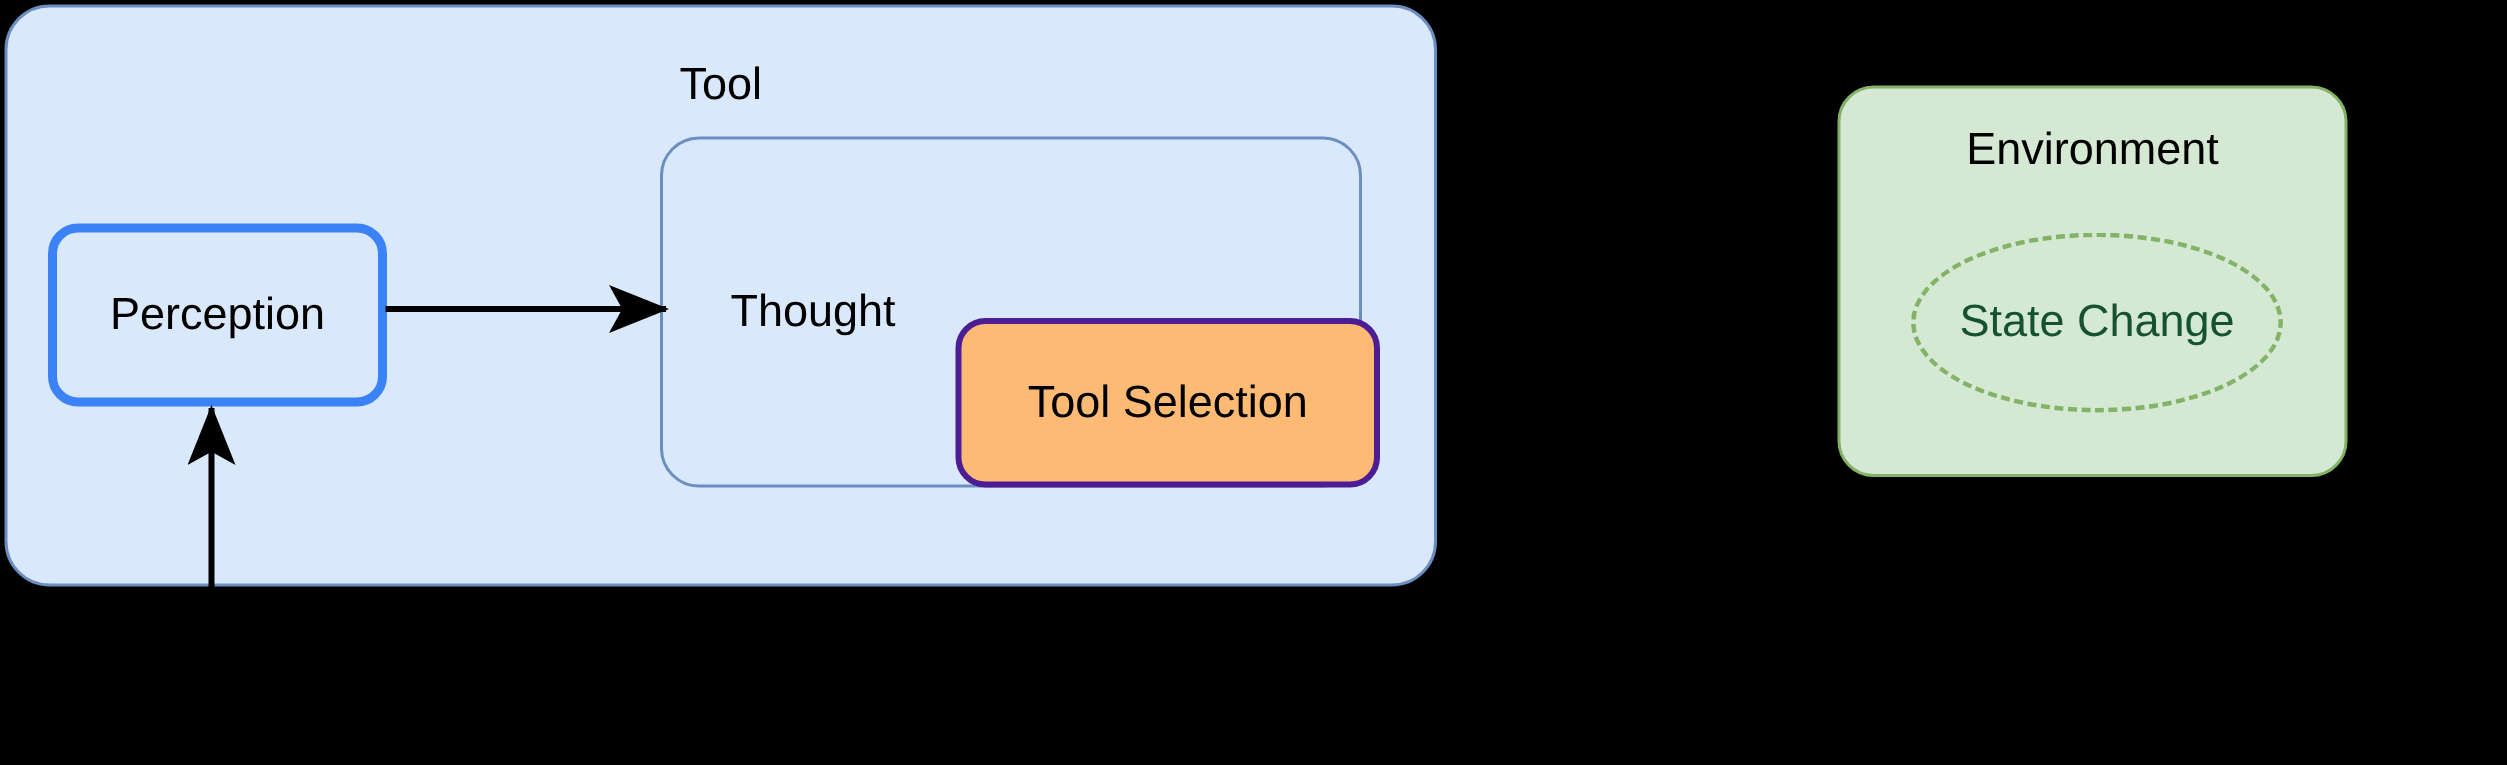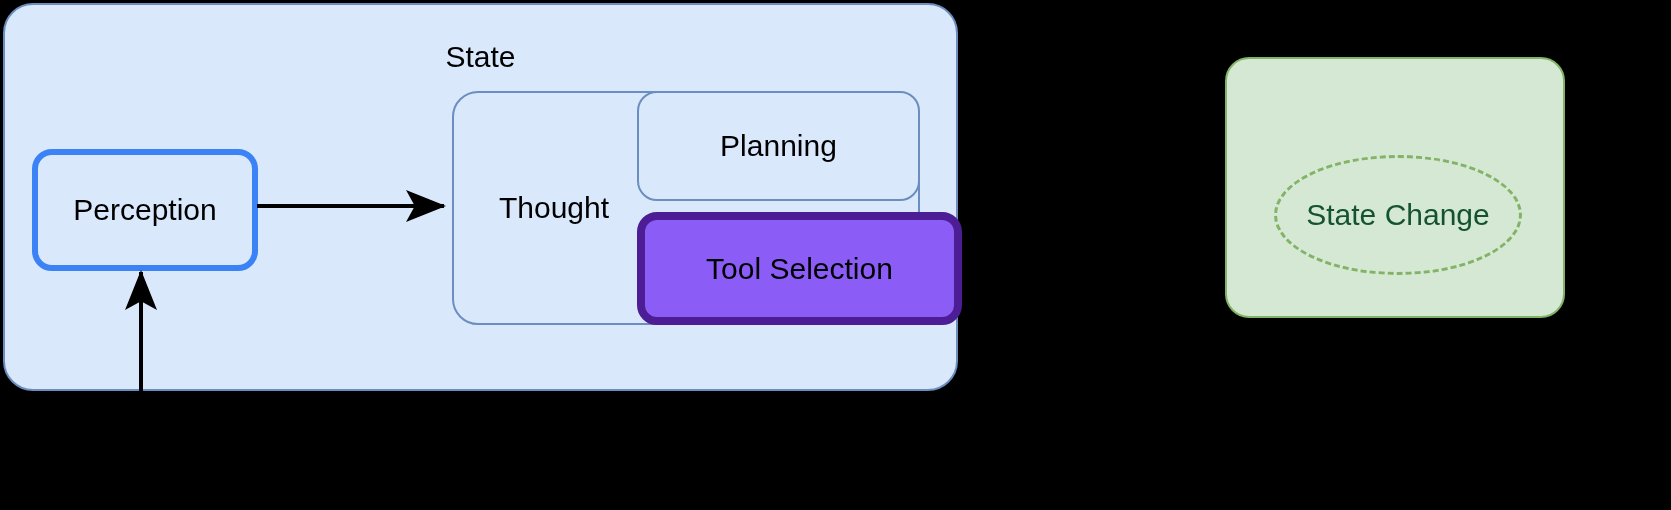--- a/index.html
+++ b/index.html
@@ -85,24 +85,24 @@
     border-radius: 20px;
     display: flex;
     align-items: center;
     justify-content: center;
     font-size: 30px;
     color: #000000;
   }
   .tool-selection-box {
     left: 635px;
     top: 210px;
-    width: 325px;
+    width: 283px;
     height: 113px;
-    background: #8b5cf6;
-    border: 8px solid #4c1d95;
+    background: #fdba74;
+    border: 4px solid #4c1d95;
     border-radius: 20px;
     display: flex;
     align-items: center;
     justify-content: center;
     font-size: 30px;
     color: #000000;
   }
   .environment-container {
     left: 1225px;
     top: 57px;
@@ -147,34 +147,34 @@
     pointer-events: none;
     overflow: visible;
   }
 </style>
 </head>
 <body>
 
 <div id="canvas">
 
   <div class="node agent-container">
-    <div class="agent-title">State</div>
+    <div class="agent-title">Tool</div>
 
-    <div class="node thought-box" style="left:447px; top:86px;">
+    <div class="node thought-box" style="left:435px; top:86px;">
       <div class="thought-label">Thought</div>
     </div>
 
-    <div class="node planning-box" style="left:632px; top:86px;">Planning</div>
 
     <div class="node tool-selection-box" style="left:632px; top:207px;">Tool Selection</div>
 
     <div class="node perception-box" style="left:27px; top:144px;">Perception</div>
   </div>
 
   <div class="node environment-container">
+    <div class="environment-title">Environment</div>
     <div class="state-change-ellipse">State Change</div>
   </div>
 
   <svg class="edge-svg" viewBox="0 0 1671 510">
     <defs>
       <marker id="arrowhead" markerWidth="10" markerHeight="8" refX="9.5" refY="4" orient="auto" markerUnits="strokeWidth">
         <path d="M0,0 L10,4 L0,8 L2.2,4 Z" fill="#000000"></path>
       </marker>
     </defs>
 

